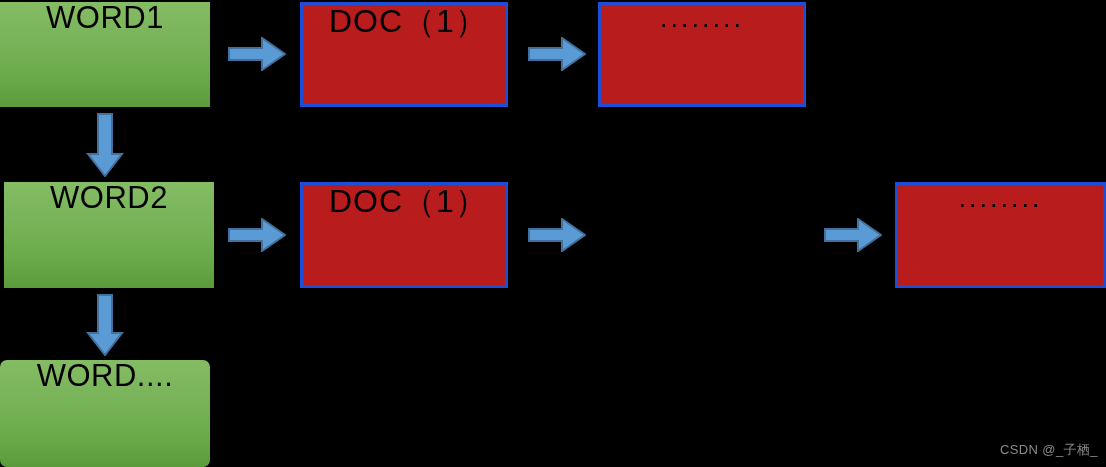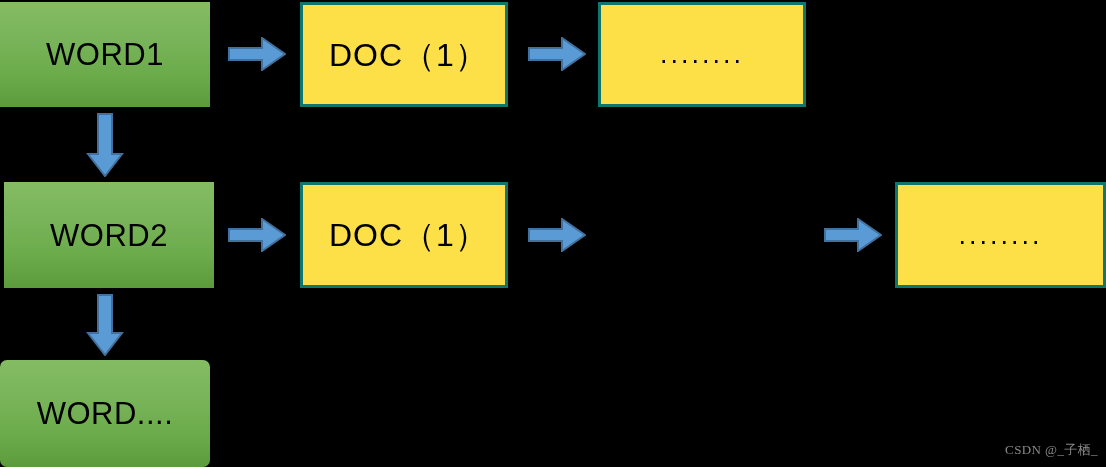--- a/index.html
+++ b/index.html
@@ -16,34 +16,34 @@
     height: 467px;
     background: #000000;
     overflow: hidden;
   }
 
   
   .box {
     position: absolute;
     box-sizing: border-box;
     display: flex;
-    align-items: center;
+    align-items: flex-start;
     color: #000000;
     line-height: 1;
     white-space: nowrap;
   }
   .box-green {
     background: linear-gradient(to bottom, #84BC63 0%, #79B45A 35%, #6BAB4A 70%, #5B9B3C 100%);
     justify-content: center;
     font-size: 31px;
     letter-spacing: 0.5px;
   }
   .box-orange {
-    background: #fde047;
-    border: 3px solid #0f766e;
+    background: #b91c1c;
+    border: 3px solid #1d4ed8;
     justify-content: flex-start;
     font-size: 32px;
   }
   .box-orange.centered {
     justify-content: center;
   }
   .box-label {
     display: inline-block;
   }
   .box-orange .box-label {
@@ -62,21 +62,20 @@
   }
   .arrow svg { display: block; }
 
   
   .watermark {
     position: absolute;
     color: #8a8a8a;
     font-size: 13px;
     letter-spacing: 0.4px;
     white-space: nowrap;
-    font-family: Liberation Serif, serif;
   }
 </style>
 </head>
 <body>
 
 <div id="canvas">
 
   <div class="box box-green" style="left:0px; top:2px; width:210px; height:105px;">
     <span class="box-label">WORD1</span>
   </div>

